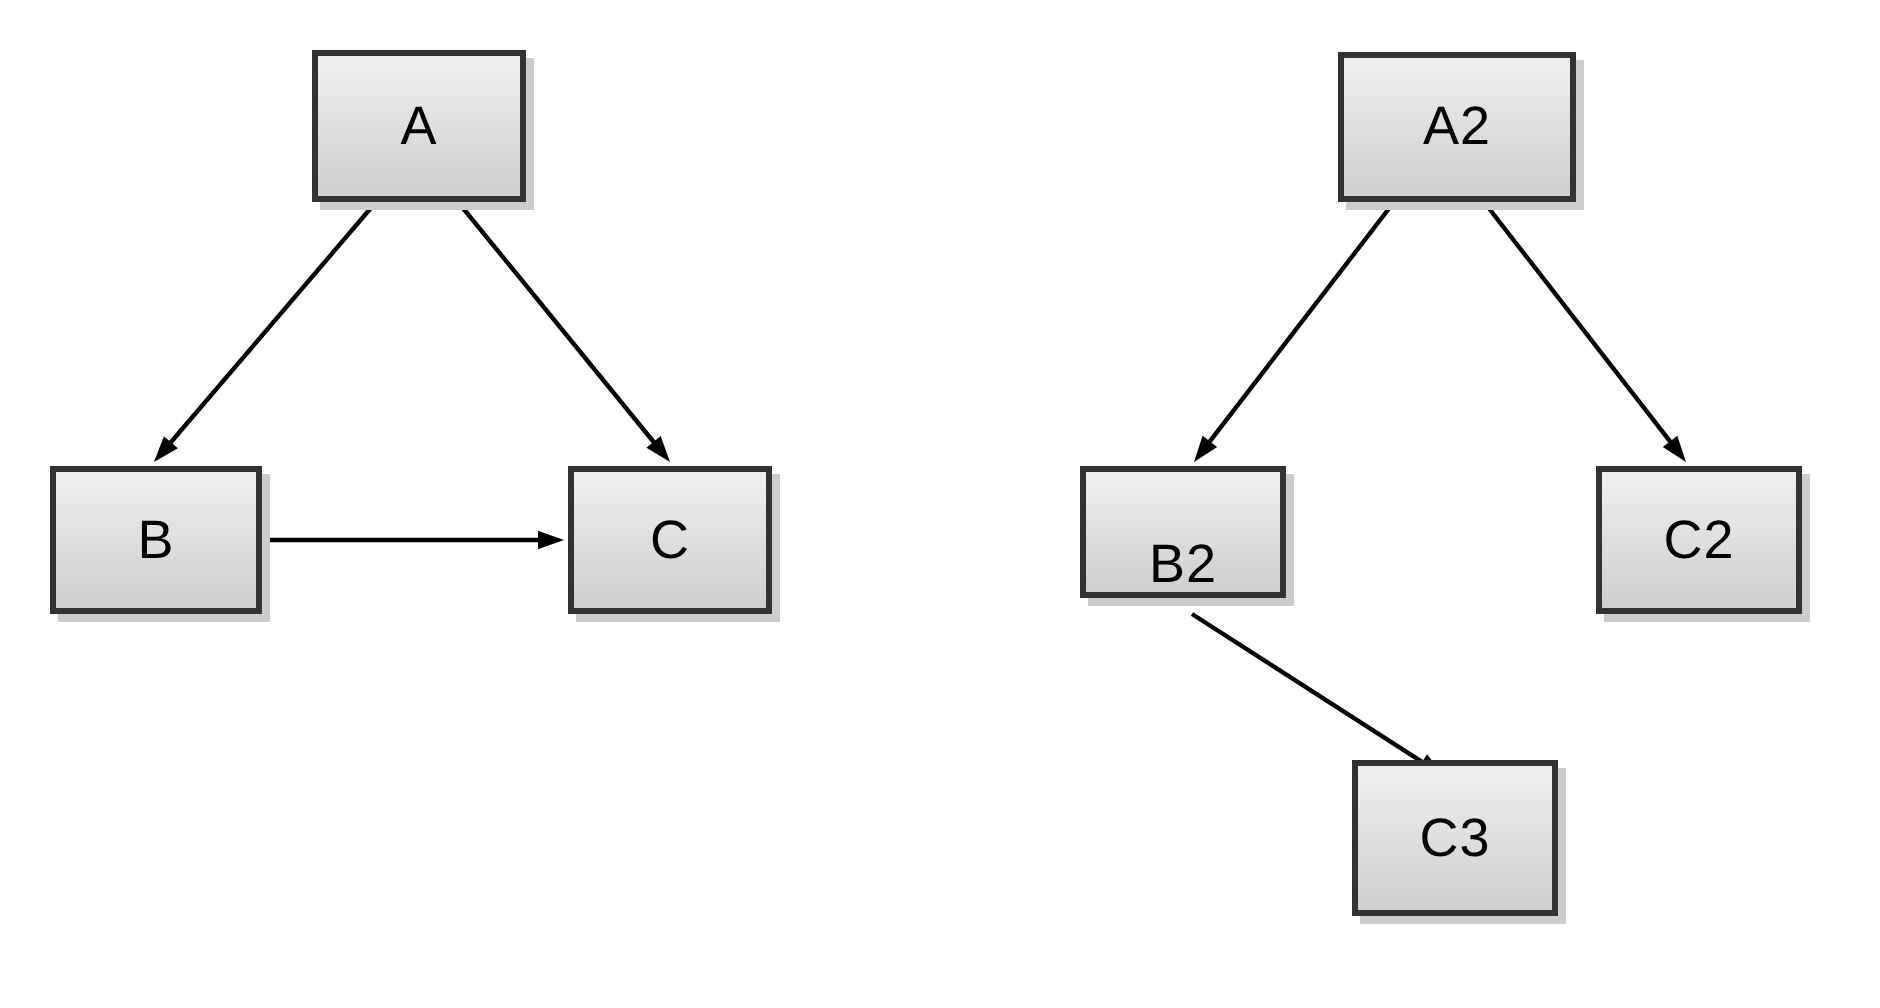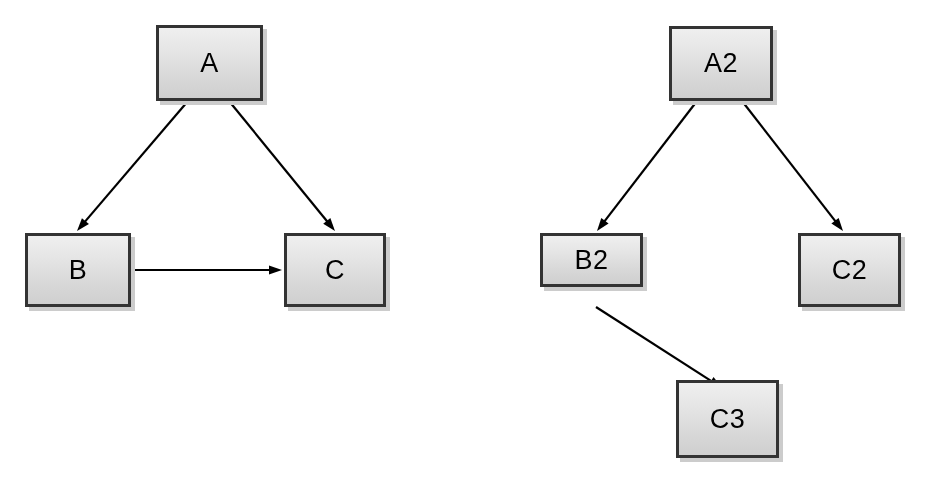--- a/index.html
+++ b/index.html
@@ -83,24 +83,24 @@
   <div id="node-layer">
       <div class="node" style="left: 156px; top: 25px; width: 107px; height: 76px;">
         <span class="node-label">A</span>
       </div>
       <div class="node" style="left: 25px; top: 233px; width: 106px; height: 74px;">
         <span class="node-label">B</span>
       </div>
       <div class="node" style="left: 284px; top: 233px; width: 102px; height: 74px;">
         <span class="node-label">C</span>
       </div>
-      <div class="node" style="left: 669px; top: 26px; width: 104px; height: 75px;">
+      <div class="node" style="left: 669px; top: 26px; width: 119px; height: 75px;">
         <span class="node-label">A2</span>
       </div>
-      <div class="node" style="left: 540px; top: 233px; width: 103px; height: 54px;">
+      <div class="node" style="left: 540px; top: 233px; width: 103px; height: 66px; align-items: flex-end;">
         <span class="node-label">B2</span>
       </div>
       <div class="node" style="left: 798px; top: 233px; width: 103px; height: 74px; text-align: right;">
         <span class="node-label">C2</span>
       </div>
       <div class="node" style="left: 676px; top: 380px; width: 103px; height: 78px;">
         <span class="node-label">C3</span>
       </div>
     </div>
 

